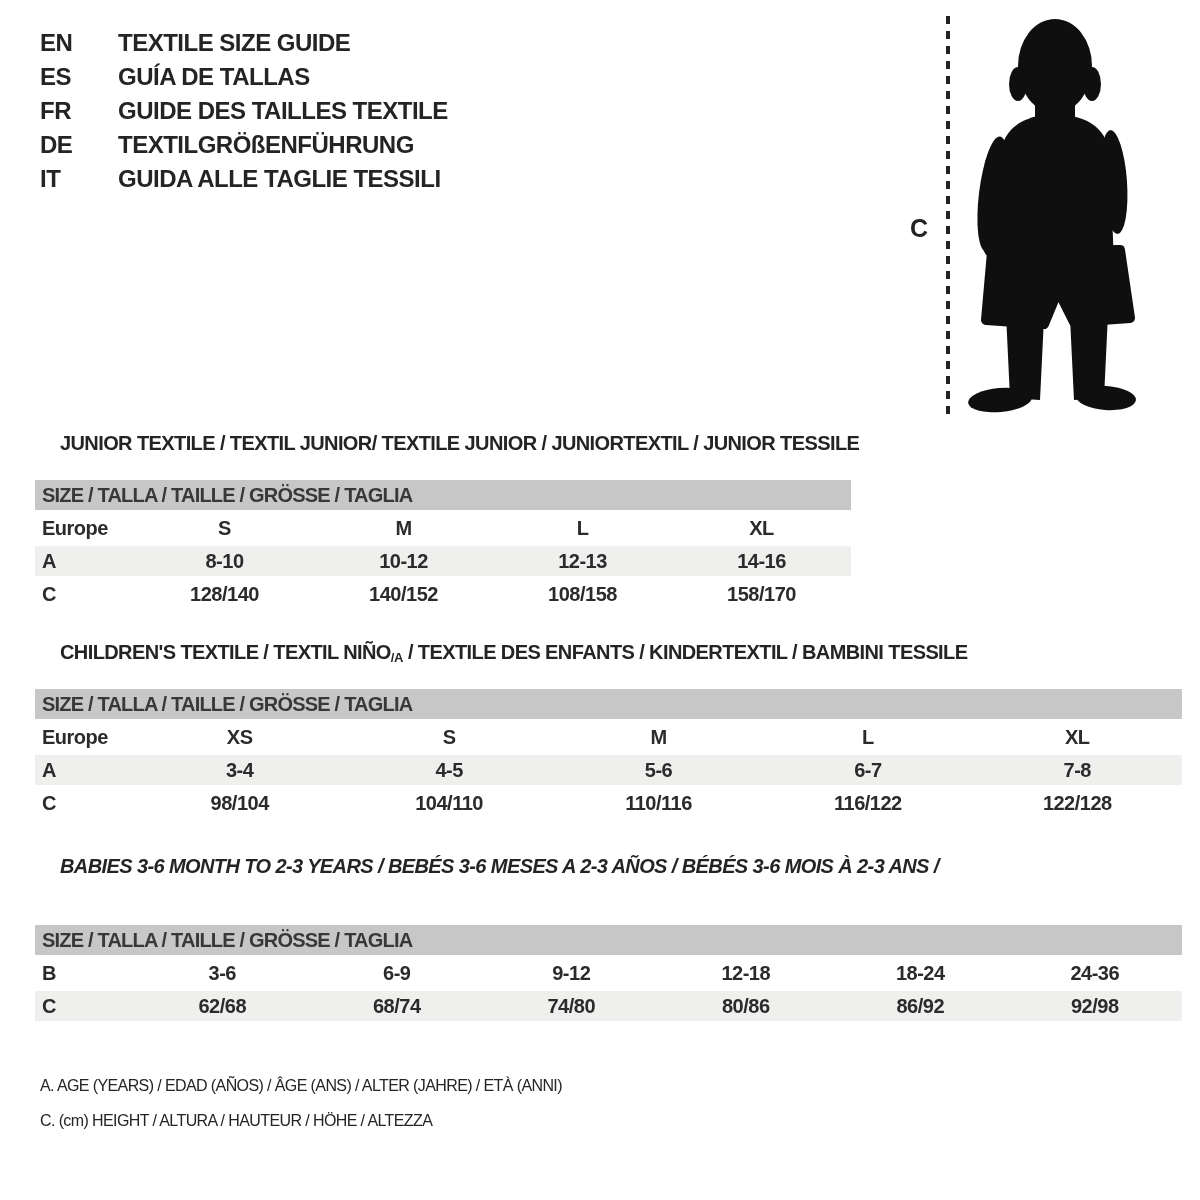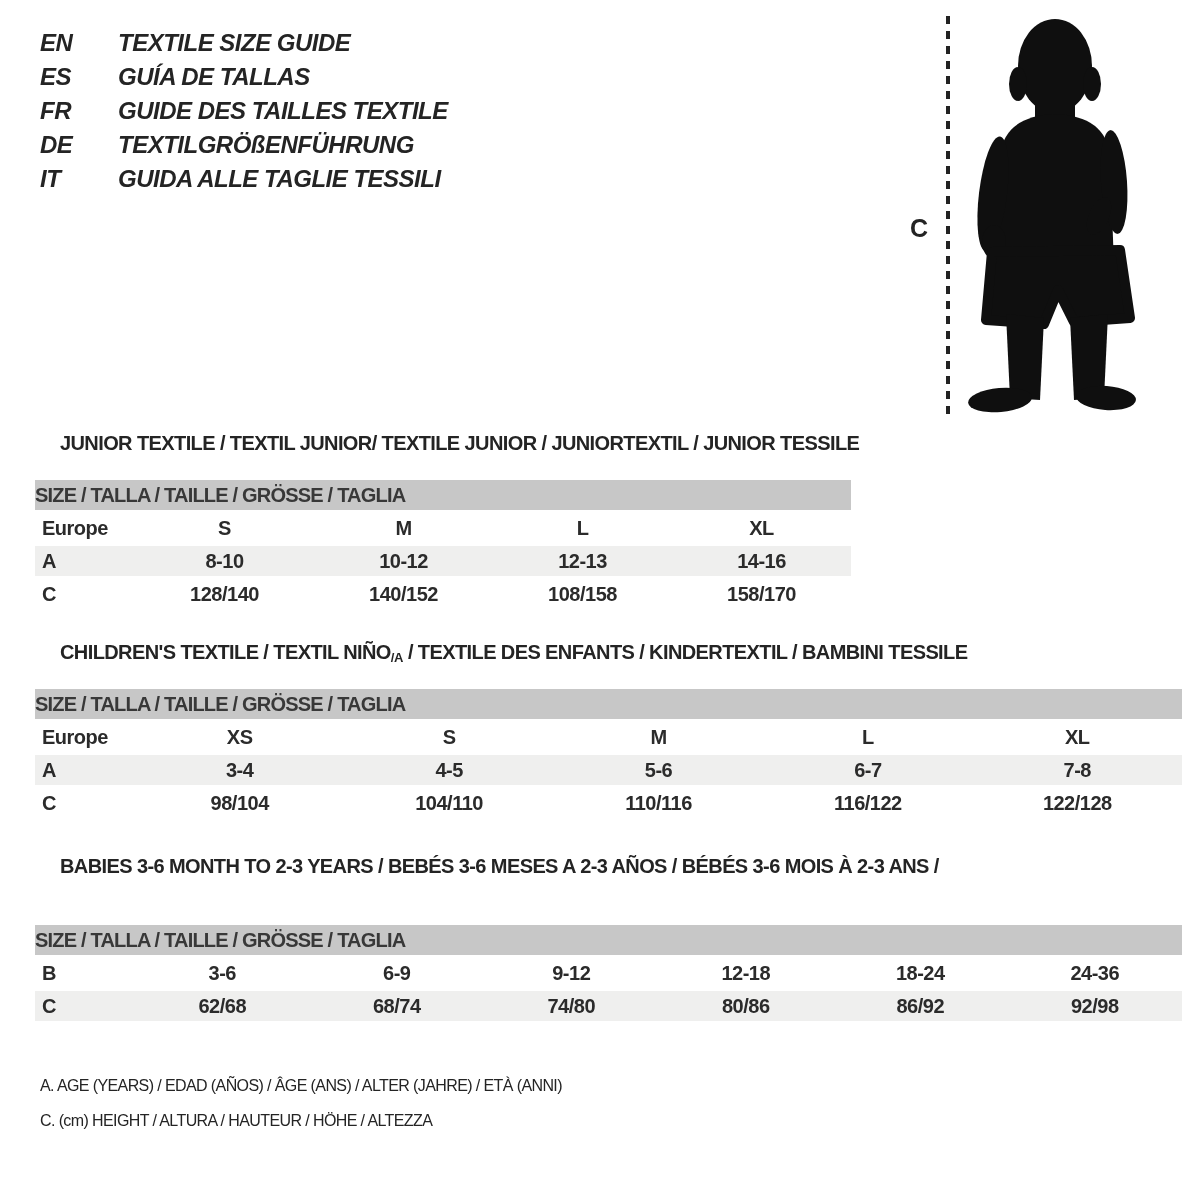--- a/index.html
+++ b/index.html
@@ -6,21 +6,21 @@
   html,body { width:1200px; height:1200px; background:#ffffff; }
   body {
     font-family:"Liberation Sans", sans-serif;
     color:#2b2b2b;
     position:relative;
     overflow:hidden;
   }
   .abs { position:absolute; }
 
   
-  .lang-block { left:40px; top:26px;font-style:italic; }
+  .lang-block { left:40px; top:26px; }
   .lang-row { display:flex; line-height:34px; font-size:24px; font-weight:bold; letter-spacing:-0.5px; color:#242424; }
   .lang-code { width:78px; }
 
   
   .dash-line { left:945px; top:16px; }
   .measure-c { left:910px; top:214px; font-size:25px; font-weight:bold; color:#242424; }
   .silhouette { left:962px; top:14px; }
 
   
   .section-title {
@@ -46,33 +46,34 @@
     text-align:center;
     vertical-align:middle;
     color:#2b2b2b;
     overflow:hidden;
     white-space:nowrap;
   }
   .size-table td.lbl { text-align:left; padding-left:7px;margin-left:12px; }
   .size-table tr.thead td {
     background:#c7c7c7;
     text-align:left;
+    padding-left:7px;
     letter-spacing:-0.8px;
     color:#383838;
   }
   .size-table tr.shaded td { background:#efefee; }
   col.c-label { width:100px; }
 
   #junior-table  { top:477px; width:816px; }
   #children-table{ top:686px; width:1147px; }
   #babies-table  { top:922px; width:1147px; }
 
   #junior-title   { top:431px; }
   #children-title { top:640px; }
-  #babies-title   { top:848px; }
+  #babies-title   { top:848px;font-style:italic; }
 
   
   .legend { left:40px; top:1068px; }
   .legend div { font-size:16px; font-weight:normal; letter-spacing:-0.6px; line-height:35px; color:#242424; white-space:nowrap; }
 </style>
 </head>
 <body>
 
 <div class="abs lang-block">
   <div class="lang-row">

